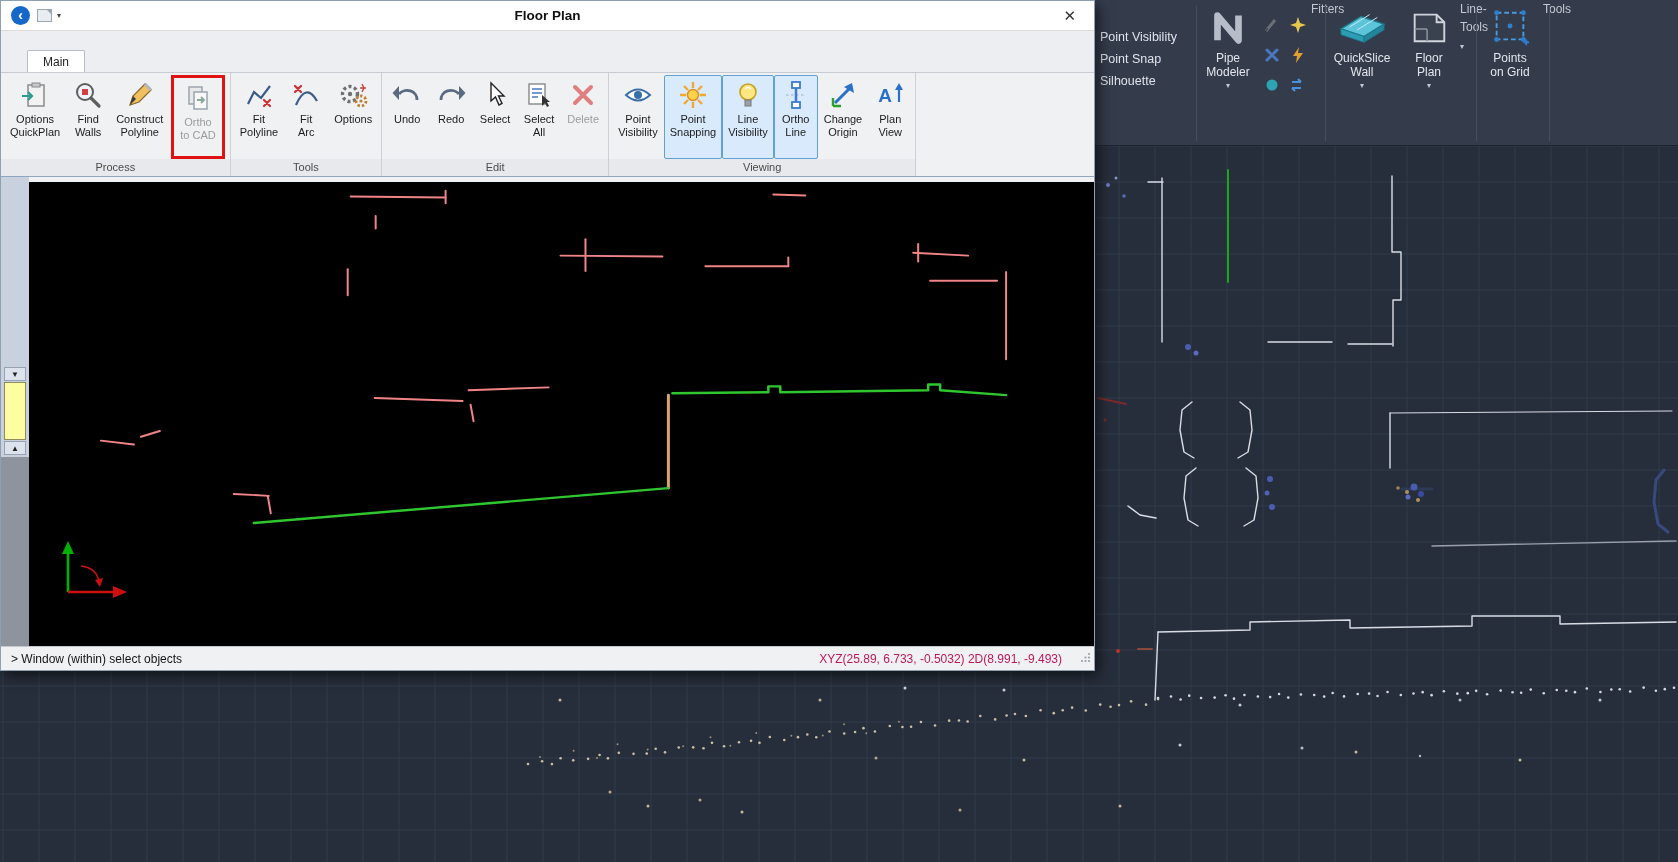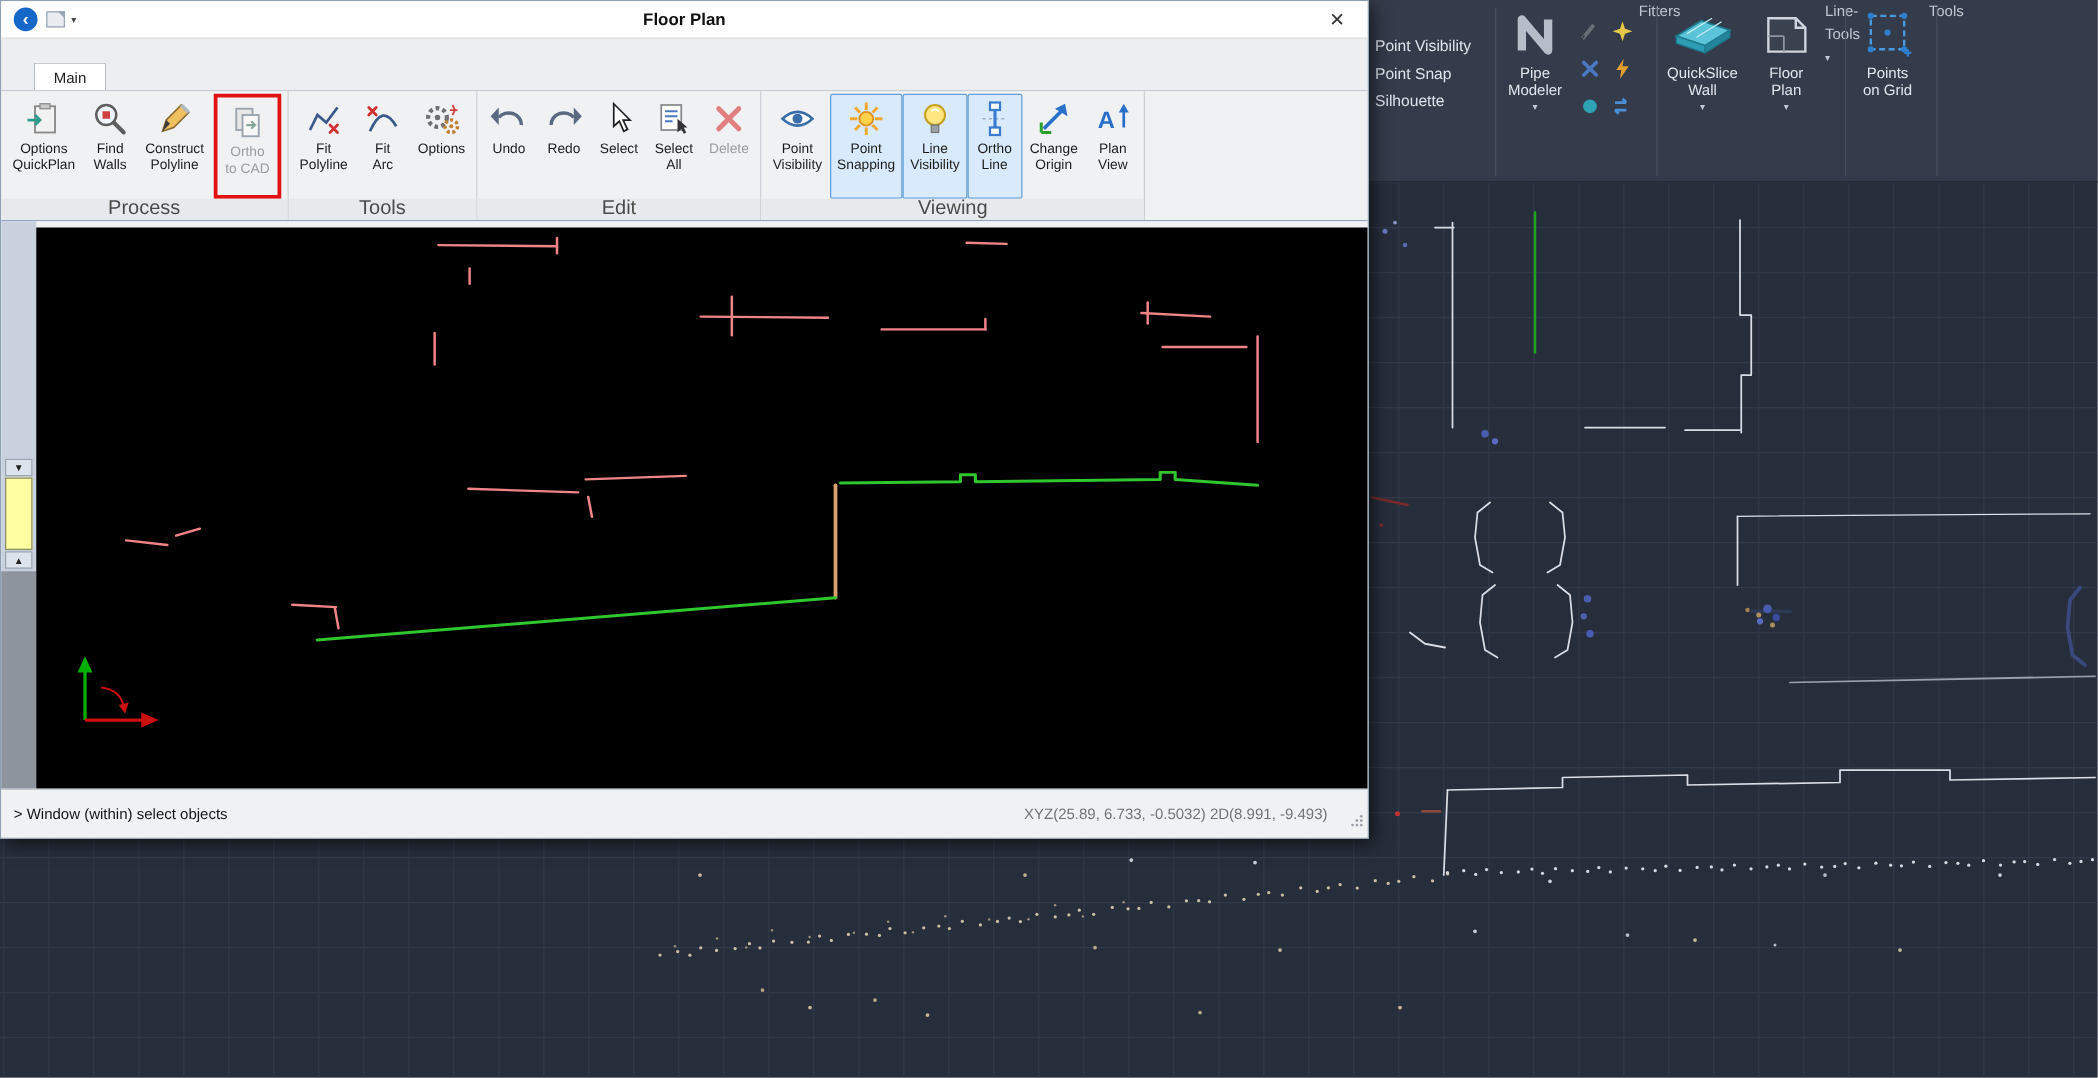--- a/index.html
+++ b/index.html
@@ -40,44 +40,44 @@
   .close-btn { margin-left:auto; z-index:2; font-size:15px; color:#333; padding:2px 8px; cursor:pointer; }
 
   .tabbar { height:42px; background:#eceef1; border-bottom:1px solid #c7ccd3;
             display:flex; align-items:flex-end; padding-left:26px; flex:0 0 auto; }
   .tab { background:#fff; border:1px solid #b6bcc5; border-bottom:none; border-radius:2px 2px 0 0;
          font-size:12px; color:#222; padding:4px 15px 3px; cursor:pointer; }
 
   .ribbon { height:104px; background:#f0f1f3; border-bottom:1px solid #8ea6bf; display:flex; flex:0 0 auto; }
   .rgroup { display:flex; flex-direction:column; border-right:1px solid #cdd1d6; }
   .rbuttons { flex:1; display:flex; align-items:stretch; padding:2px 3px 0; }
-  .rlabel { height:17px; background:#e7e9ec; font-size:16px; color:#4b4b4b; text-align:center; line-height:16px; }
+  .rlabel { height:17px; background:#e7e9ec; font-size:11px; color:#4b4b4b; text-align:center; line-height:16px; }
   .rbtn { display:flex; flex-direction:column; align-items:center; padding:4px 5px 1px; min-width:44px;
           border:1px solid transparent; border-radius:2px; cursor:pointer; }
   .rbtn .lbl { font-size:11px; line-height:1.18; text-align:center; color:#1c1c1c; white-space:pre-line; margin-top:3px; }
   .rbtn.active { background:#d9eafc; border-color:#62a0d8; }
   .rbtn.disabled { cursor:default; }
   .rbtn.disabled .lbl { color:#9c9c9c; }
   .hl-red { border:3px solid #e11212; display:flex; align-items:stretch; margin:0 2px; }
 
   .dlg-body { flex:1; display:flex; background:#f0f1f3; min-height:0; position:relative; }
   .leftstrip { width:28px; display:flex; flex-direction:column; align-items:center; background:#c9d1de; flex:0 0 auto; }
   .ls-spacer { height:190px; }
   .ls-btn { width:22px; height:14px; background:#dde3ec; border:1px solid #98a2b0; font-size:8px; color:#222;
             display:flex; align-items:center; justify-content:center; cursor:pointer; }
   .ls-swatch { width:22px; height:58px; border:1px solid #8d8d60; margin:1px 0; cursor:pointer; }
   .ls-lower { flex:1; width:28px; background:#8e949e; margin-top:2px; }
   .canvas-wrap { flex:1; position:relative; background:#000; margin-top:5px; overflow:hidden; }
   #plan-svg { position:absolute; inset:0; width:100%; height:100%; }
   .axis-gizmo { position:absolute; left:30px; bottom:42px; }
 
-  .statusbar { height:39px; background:#f0f1f3; border-top:1px solid #c3c8cf; display:flex; align-items:center;
+  .statusbar { height:24px; background:#f0f1f3; border-top:1px solid #c3c8cf; display:flex; align-items:center;
                padding:0 14px 0 10px; flex:0 0 auto; position:relative; }
   .status-prompt { font-size:12px; color:#151515; }
-  .status-coords { margin-left:auto; font-size:12px; color:#737373; padding-right:18px; }
+  .status-coords { margin-left:auto; font-size:12px; color:#be185d; padding-right:18px; }
   .grip { position:absolute; right:3px; bottom:3px; }
 
   .bi { display:block; }
 </style>
 </head>
 <body style="background: rgb(39, 46, 59);">
 
 <svg id="bg-svg" width="1678" height="862">
     <rect x="0" y="0" width="1678" height="862" fill="#272e3b"></rect>
     <line x1="3" y1="146" x2="3" y2="862" stroke="#303a4a" stroke-width="1"></line>

